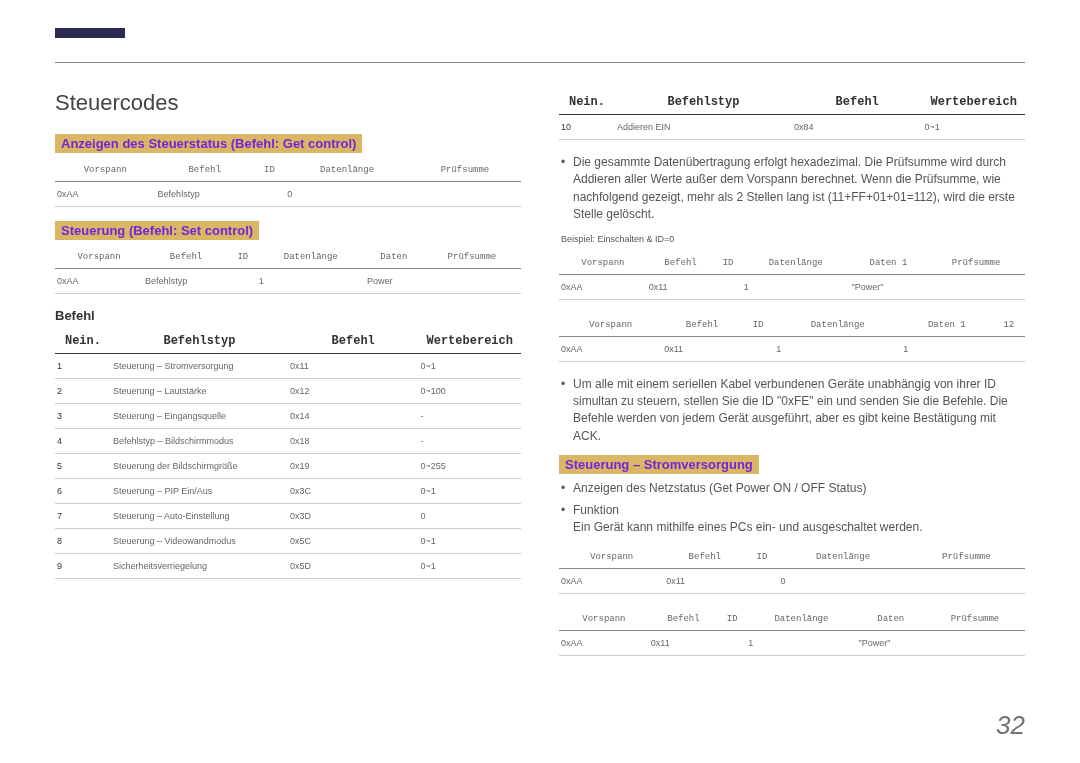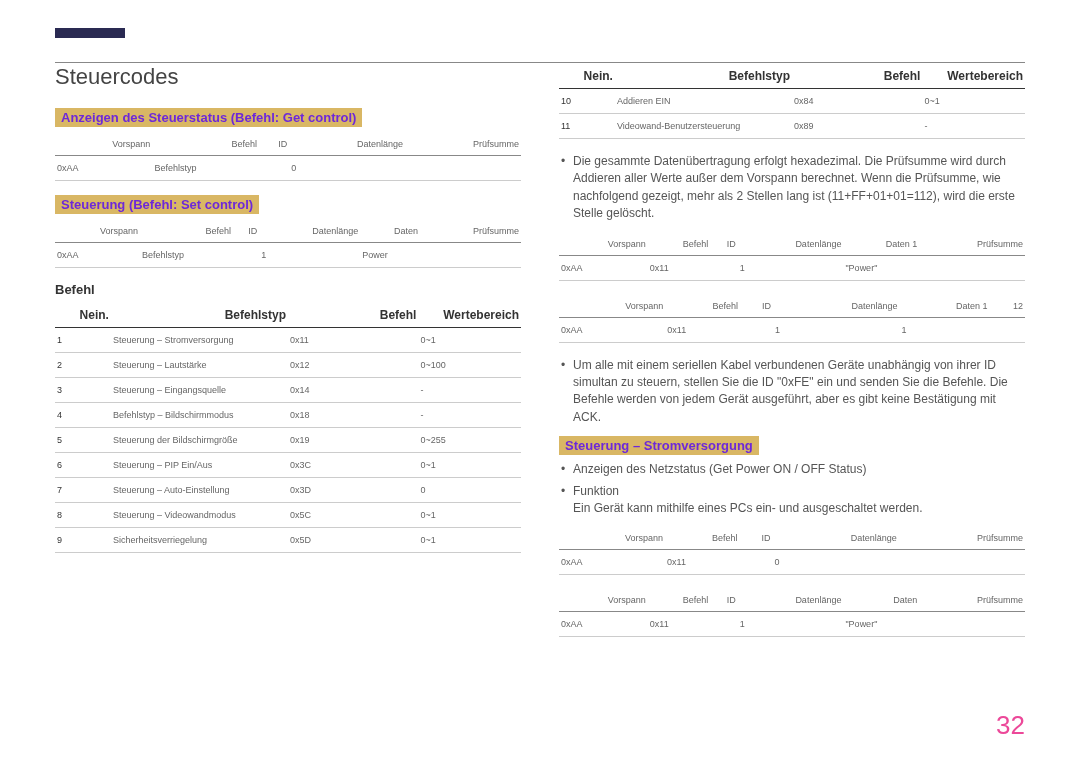--- a/index.html
+++ b/index.html
@@ -24,21 +24,21 @@
   .hr-top {
     position: absolute;
     top: 62px;
     left: 55px;
     right: 55px;
     border-top: 1px solid #888;
   }
   .columns {
     display: flex;
     gap: 38px;
-    margin-top: 24px;
+    margin-top: 50px;
   }
   .col {
     flex: 1;
     min-width: 0;
   }
   h1 {
     font-size: 22px;
     font-weight: 500;
     color: #444;
     margin-bottom: 18px;
@@ -52,25 +52,26 @@
     padding: 2px 6px;
     margin-bottom: 6px;
   }
   table {
     width: 100%;
     border-collapse: collapse;
     font-size: 9px;
     margin-bottom: 14px;
   }
   th {
-    text-align: right;
+    text-align: center;
     font-weight: 400;
     color: #666;
     padding: 6px 2px;
     border-bottom: 1px solid #888;
+    font-family: Liberation Mono, monospace;
   }
   td {
     padding: 7px 2px;
     color: #666;
     border-bottom: 1px solid #ccc;
   }
   .cmd-header th {
     font-size: 12px;
     font-weight: 600;
     color: #333;
@@ -114,22 +115,23 @@
     font-size: 9px;
     color: #555;
     margin-bottom: 8px;
     padding-left: 2px;
   }
   .page-num {
     position: absolute;
     right: 55px;
     bottom: 22px;
     font-size: 26px;
-    color: #ec4899;
+    color: #737373;
     font-weight: 300;
+    font-style: italic;
   }
 </style>
 </head>
 <body>
 
 <div class="topbar"></div>
 <div class="hr-top"></div>
 
 <div class="columns">
 
@@ -258,32 +260,27 @@
         <th>Wertebereich</th>
       </tr>
       </tbody>
         <tbody id="cmd-right-body">
           <tr>
             <td>10</td>
             <td>Addieren EIN</td>
             <td>0x84</td>
             <td>0~1</td>
           </tr>
-          <tr>
-            <td>11</td>
-            <td>Videowand-Benutzersteuerung</td>
-            <td>0x89</td>
-            <td>-</td>
-          </tr>
         </tbody>
     </table>
 
     <ul class="notes">
       <li>Die gesammte Datenübertragung erfolgt hexadezimal. Die Prüfsumme wird durch Addieren aller Werte außer dem Vorspann berechnet. Wenn die Prüfsumme, wie nachfolgend gezeigt, mehr als 2 Stellen lang ist (11+FF+01+01=112), wird die erste Stelle gelöscht.</li>
     </ul>
+    <div class="plain">Beispiel: Einschalten &amp; ID=0</div>
 
     <table>
       <tbody>
           <tr>
         <th>Vorspann</th>
         <th>Befehl</th>
         <th>ID</th>
         <th>Datenlänge</th>
         <th>Daten 1</th>
         <th>Prüfsumme</th>

